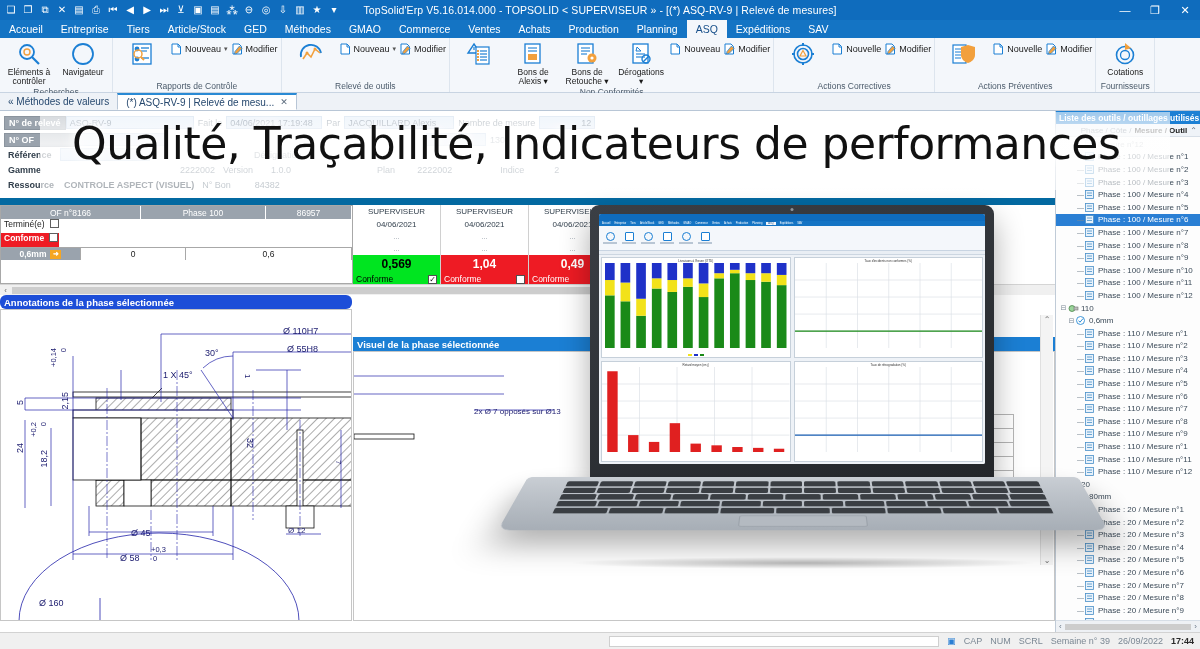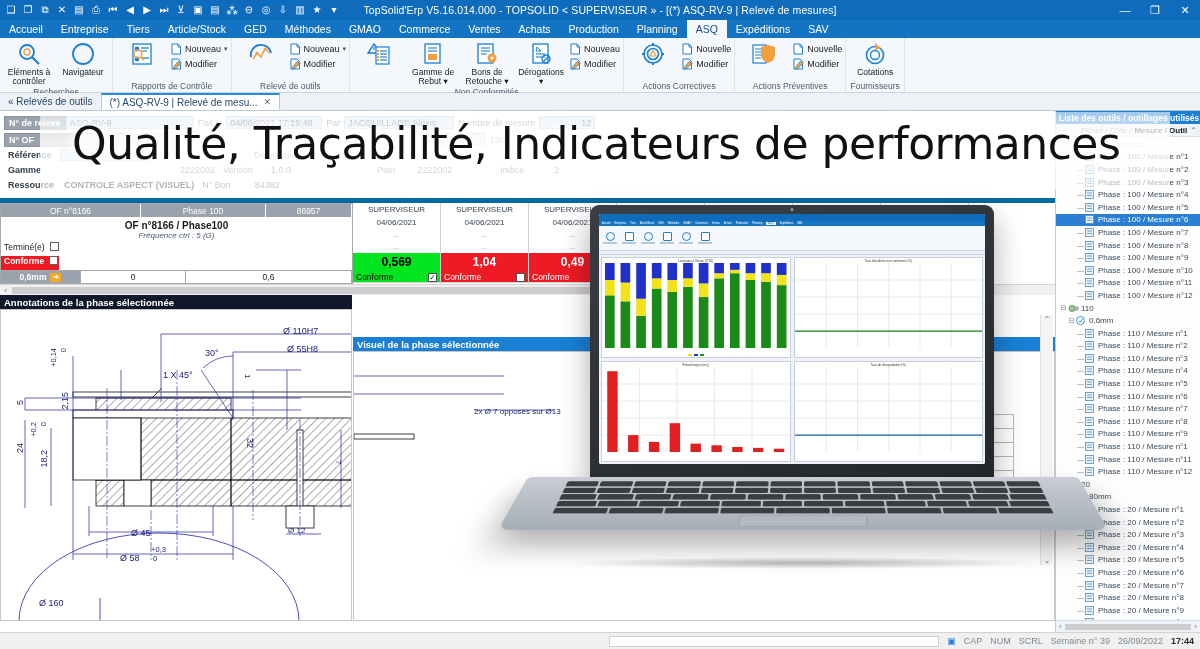--- a/index.html
+++ b/index.html
@@ -48,21 +48,21 @@
            padding:1px 3px 0 3px; position:relative; }
   .rgroup-body{ display:flex; align-items:flex-start; gap:2px; flex:1; padding-top:1px;}
   .rgroup-title{ text-align:center; font-size:8.5px; color:#4a5a6a; padding-bottom:1px; }
   .bigbtn{
     width:52px; display:flex; flex-direction:column; align-items:center;
     justify-content:flex-start; gap:1px; padding:1px 0; cursor:default;
   }
   .bigbtn .lbl{ font-size:8.5px; text-align:center; line-height:1.05; color:#1a1a1a;}
   .bigicon{ width:26px;height:26px; }
   .bigicon svg{width:26px;height:26px;display:block}
-  .smallstack{ display:flex; flex-direction:column; gap:3px; padding-top:3px; }
+  .smallstack{ display:flex; flex-direction:row; gap:3px; padding-top:3px; }
   .smallbtn{ display:flex; align-items:center; gap:3px; font-size:9px; white-space:nowrap; }
   .smallbtn .si{ width:12px;height:12px; }
   .smallbtn .si svg{width:12px;height:12px;display:block}
   .caret{font-size:7px;color:#555;}
 
   
   #doctabs{
     position:absolute; left:0; top:93px; width:1200px; height:18px;
     background:#eef2f7; border-bottom:1px solid #b8c6d6; display:flex; align-items:flex-end;
     font-size:10px;
@@ -86,21 +86,21 @@
            border:1px solid #8b949e; }
   .flabel.plain{ background:transparent; color:#33404d; border:none; font-weight:bold;}
   .fval{ background:#dce9f7; border:1px solid #b9cfe6; height:13px; font-size:9px;
          padding:0 3px; display:flex; align-items:center; color:#3d546e; }
   .ftext{ font-size:9px; color:#6b7a88; padding:0 4px; }
   .ftag{ font-size:9px; color:#33404d; padding:0 4px; font-weight:bold;}
 
   
   #pm-title{ height:14px; background:#1b7fd4; color:#fff; font-size:9.5px; font-weight:bold;
              display:flex; align-items:center; padding-left:4px; width:620px; }
-  #grid{ display:flex; height:86px; border-top:5px solid #0369a1; }
+  #grid{ display:flex; height:86px; border-top:7px solid #0369a1; }
   .gleft{ width:353px; border:1px solid #a8a8a8; display:flex; flex-direction:column; }
   .gl-head{ display:flex; height:13px; }
   .gl-head div{ background:#9aa3ad; color:#fff; font-size:8.5px; display:flex;
                 align-items:center; justify-content:center; border-right:1px solid #fff;}
   .gl-mid{ flex:1; display:flex; flex-direction:column; align-items:center;
            justify-content:center; }
   .gl-mid .t1{ font-size:10px; font-weight:bold; color:#1a1a1a;}
   .gl-mid .t2{ font-size:8px; font-style:italic; color:#4a5a6a;}
   .gl-chk{ height:14px; display:flex; align-items:flex-start; gap:5px; padding-left:3px;
            font-size:8.5px;}
@@ -138,21 +138,21 @@
             display:flex; align-items:center; }
   #hscroll .arr{width:11px;text-align:center;font-size:8px;color:#6a6a6a;}
   #hscroll .thumb{height:7px;background:#cdcdcd;width:640px;margin-left:1px;}
 
   
   #split{ display:flex; height:326px; }
   #annopane{ width:352px; display:flex; flex-direction:column; }
   #vispane{ flex:1; display:flex; flex-direction:column; border-left:1px solid #fff;margin-top:42px;}
   .pane-hd{ height:14px; display:flex; align-items:center; font-size:9.5px;
             font-weight:bold; padding-left:4px; }
-  .pane-hd.grey{ background:#0f172a; color:#fff; }
+  .pane-hd.grey{ background:#1d4ed8; color:#fff;border-radius:6px; }
   .pane-hd.blue{ background:#1b7fd4; color:#fff; }
   .pane-body{ flex:1; background:#fff; border:1px solid #c6c6c6; position:relative;
               overflow:hidden; }
 
   
   #drawing{ position:absolute; inset:0; }
   #drawing svg{ display:block; }
 
   
   .vtable{ position:absolute; font-size:6px; color:#333; }
@@ -446,21 +446,21 @@
           <span class="bigicon">
             <svg width="26" height="26" viewBox="0 0 26 26">
               <rect x="5" y="3" width="15" height="19" fill="#fff" stroke="#1b7fd4" stroke-width="1.3"></rect>
               <g stroke="#1b7fd4" stroke-width="1.1">
                 <line x1="8" y1="7" x2="17" y2="7"></line>
                 <line x1="8" y1="10" x2="17" y2="10"></line>
               </g>
               <rect x="8" y="13" width="9" height="6" fill="#f2a03d"></rect>
             </svg>
           </span>
-          <span class="lbl">Gamme de Rebut ▾</span>
+          <span class="lbl">Bons de Alexis ▾</span>
         </div>
         <div class="bigbtn">
           <span class="bigicon">
             <svg width="26" height="26" viewBox="0 0 26 26">
               <rect x="4" y="3" width="15" height="19" fill="#fff" stroke="#1b7fd4" stroke-width="1.3"></rect>
               <g stroke="#1b7fd4" stroke-width="1.1">
                 <line x1="7" y1="7" x2="16" y2="7"></line>
                 <line x1="7" y1="10" x2="16" y2="10"></line>
                 <line x1="7" y1="13" x2="13" y2="13"></line>
               </g>
@@ -601,21 +601,21 @@
           </span>
           <span class="lbl">Cotations</span>
         </div>
       </div>
       <div class="rgroup-title">Fournisseurs</div>
     </div>
   </div>
 
 <div id="doctabs">
     <div class="dtab">
-      <span>« Relevés de outils</span>
+      <span>« Méthodes de valeurs</span>
     </div>
     <div class="dtab active">
       <span>(*) ASQ-RV-9 | Relevé de mesu...</span>
       <span class="x">✕</span>
     </div>
   </div>
 
 <div id="mainarea">
 
   <div id="headform">
@@ -659,24 +659,20 @@
     </div>
   </div>
 
 
   <div id="grid">
     <div class="gleft">
       <div class="gl-head">
         <div style="width:140px">OF n°8166</div>
         <div style="width:125px">Phase 100</div>
         <div style="flex:1">86957</div>
-      </div>
-      <div class="gl-mid">
-        <div class="t1">OF n°8166 / Phase100</div>
-        <div class="t2">Fréquence ctrl : 5 (G)</div>
       </div>
       <div class="gl-chk">
         <span>Terminé(e)</span>
         <span class="cb"></span>
       </div>
       <div class="gl-chk conf">
         <span>Conforme</span>
         <span class="cb"></span>
       </div>
       <div class="gl-foot">

